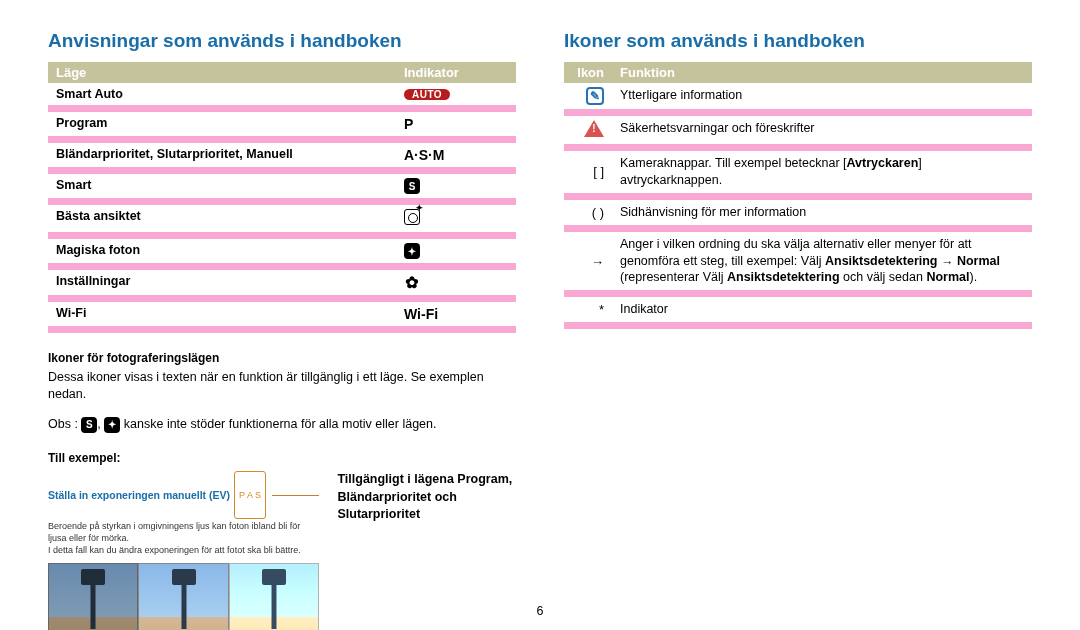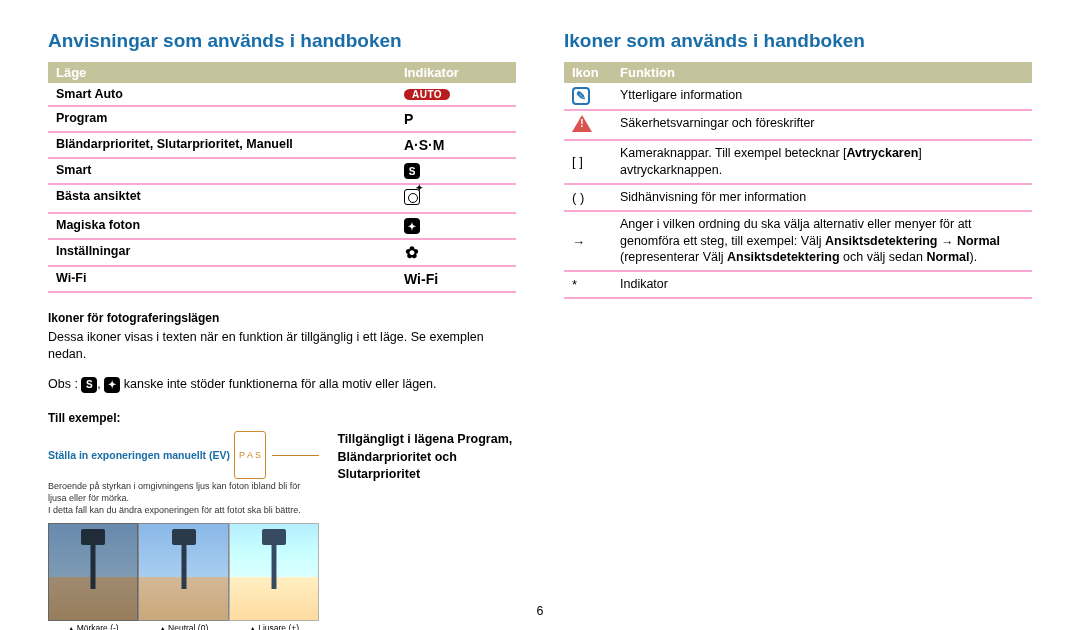--- a/index.html
+++ b/index.html
@@ -38,21 +38,21 @@
     th {
       background: #c5c39b;
       color: #fff;
       text-align: left;
       padding: 3px 8px;
       font-weight: bold;
       font-size: 13px;
     }
     td {
       padding: 4px 8px;
-      border-bottom: 2px solid #f9a8d4;
+      border-bottom: 7px solid #f9a8d4;
       vertical-align: top;
     }
     .mode-table td:first-child {
       font-weight: bold;
     }
     .mode-table td:nth-child(2) {
       text-align: left;
       font-weight: bold;
     }
     .indicator {
@@ -177,21 +177,21 @@
       font-size: 7px;
     }
     .callout {
       flex: 1;
       font-size: 12.5px;
       line-height: 1.4;
       position: relative;
       font-weight: bold;
     }
     .icon-col {
-      text-align: left;
+      text-align: right;
       width: 48px;
       vertical-align: middle;
     }
     .info-icon {
       display: inline-flex;
       width: 18px;
       height: 18px;
       border: 2px solid #2673b5;
       border-radius: 4px;
       color: #2673b5;

